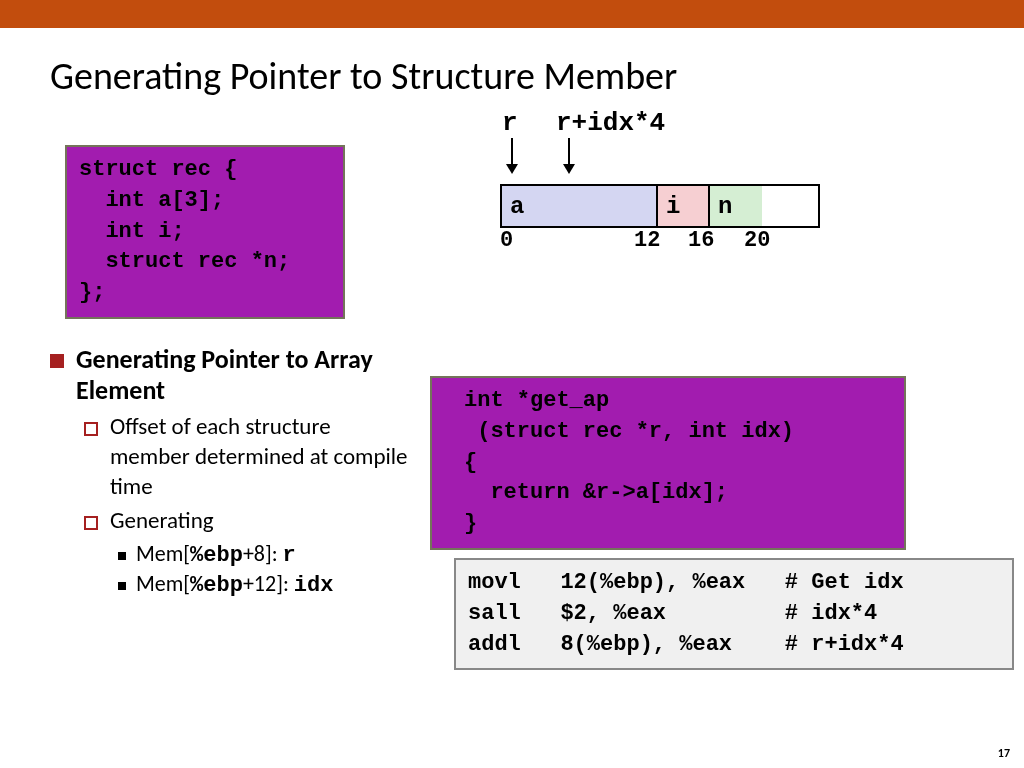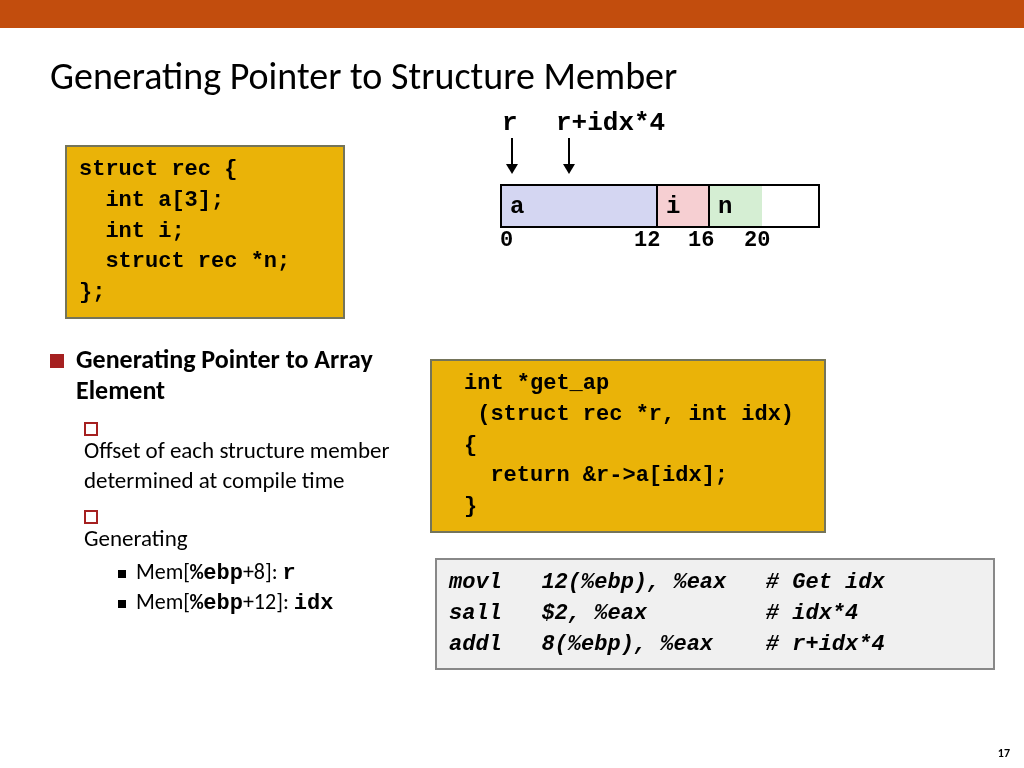--- a/index.html
+++ b/index.html
@@ -18,21 +18,21 @@
     height: 28px;
     background: #c24d0d;
   }
   .title {
     font-size: 38px;
     font-weight: 400;
     color: #000;
     margin: 25px 0 10px 50px;
   }
   .code-box {
-    background: #eab308;
+    background: #a21caf;
     border: 2px solid #74745a;
     padding: 8px 12px;
     font-family: "Courier New", monospace;
     font-weight: 700;
     font-size: 22px;
     line-height: 1.4;
     white-space: pre;
     color: #000;
   }
   .asm-box {
@@ -48,30 +48,29 @@
   }
   .struct-box {
     position: absolute;
     left: 65px;
     top: 145px;
     width: 280px;
   }
   .func-box {
     position: absolute;
     left: 430px;
-    top: 359px;
-    width: 396px;
+    top: 376px;
+    width: 476px;
     padding-left: 32px;
   }
   .assembly {
     position: absolute;
-    left: 435px;
+    left: 454px;
     top: 558px;
     width: 560px;
-    font-style: italic;
   }
   .mem-diagram {
     position: absolute;
     left: 500px;
     top: 108px;
     width: 320px;
   }
   .mem-labels-top {
     font-family: "Courier New", monospace;
     font-weight: 700;
@@ -139,21 +138,21 @@
     width: 14px;
     height: 14px;
     margin-top: 10px;
     margin-right: 12px;
     flex-shrink: 0;
   }
   .sq-filled { background: #a52020; }
   .sq-outline { border: 2px solid #a52020; }
   .sq-black { background: #000; width: 8px; height: 8px; margin-top: 12px; margin-right: 10px; margin-left: 0; }
   .b1-text { font-weight: 700; font-size: 26px; line-height: 1.2; }
-  .b2 { margin-left: 34px; display: flex; align-items: flex-start; margin-bottom: 4px; flex-direction: column; }
+  .b2 { margin-left: 34px; display: flex; align-items: flex-start; margin-bottom: 4px; }
   .b2-text { font-size: 23px; line-height: 1.3; }
   .b3 { margin-left: 68px; display: flex; align-items: flex-start; margin-bottom: 2px; }
   .b3-text { font-size: 22px; }
   .mono { font-family: "Courier New", monospace; font-weight: bold; }
   .bold { font-weight: 700; }
   .page-num {
     position: absolute;
     bottom: 8px;
     right: 14px;
     font-size: 12px;

